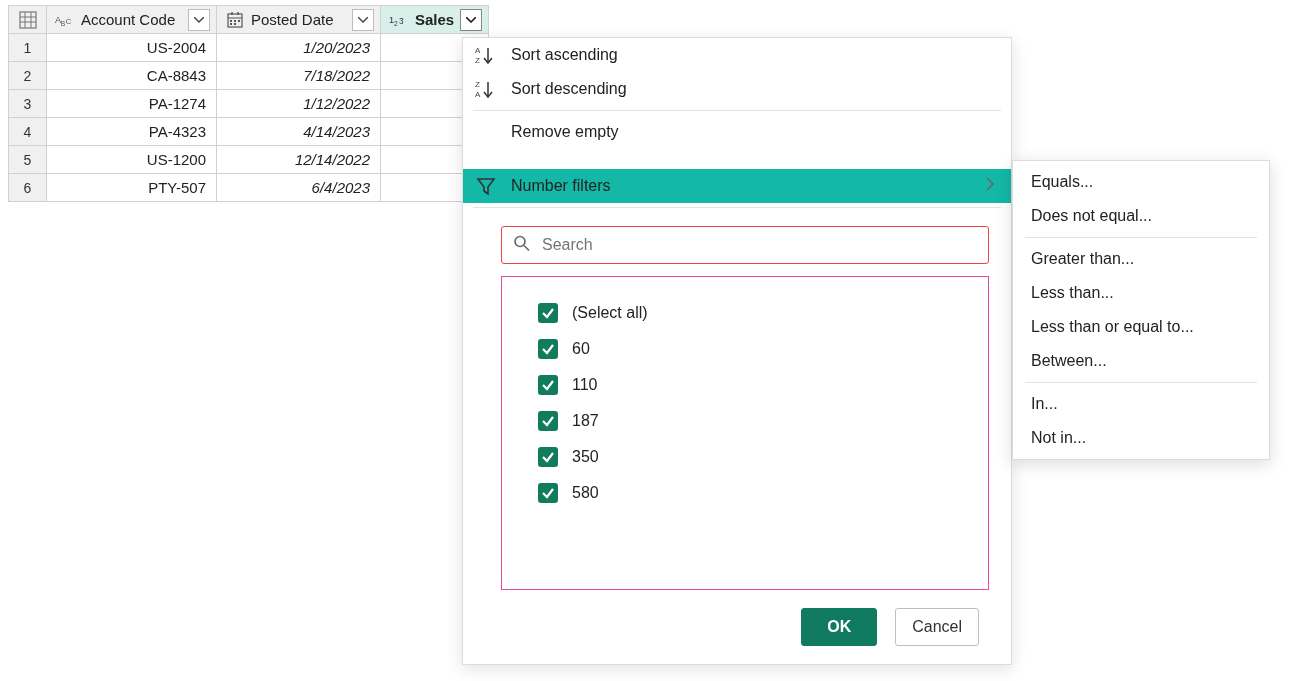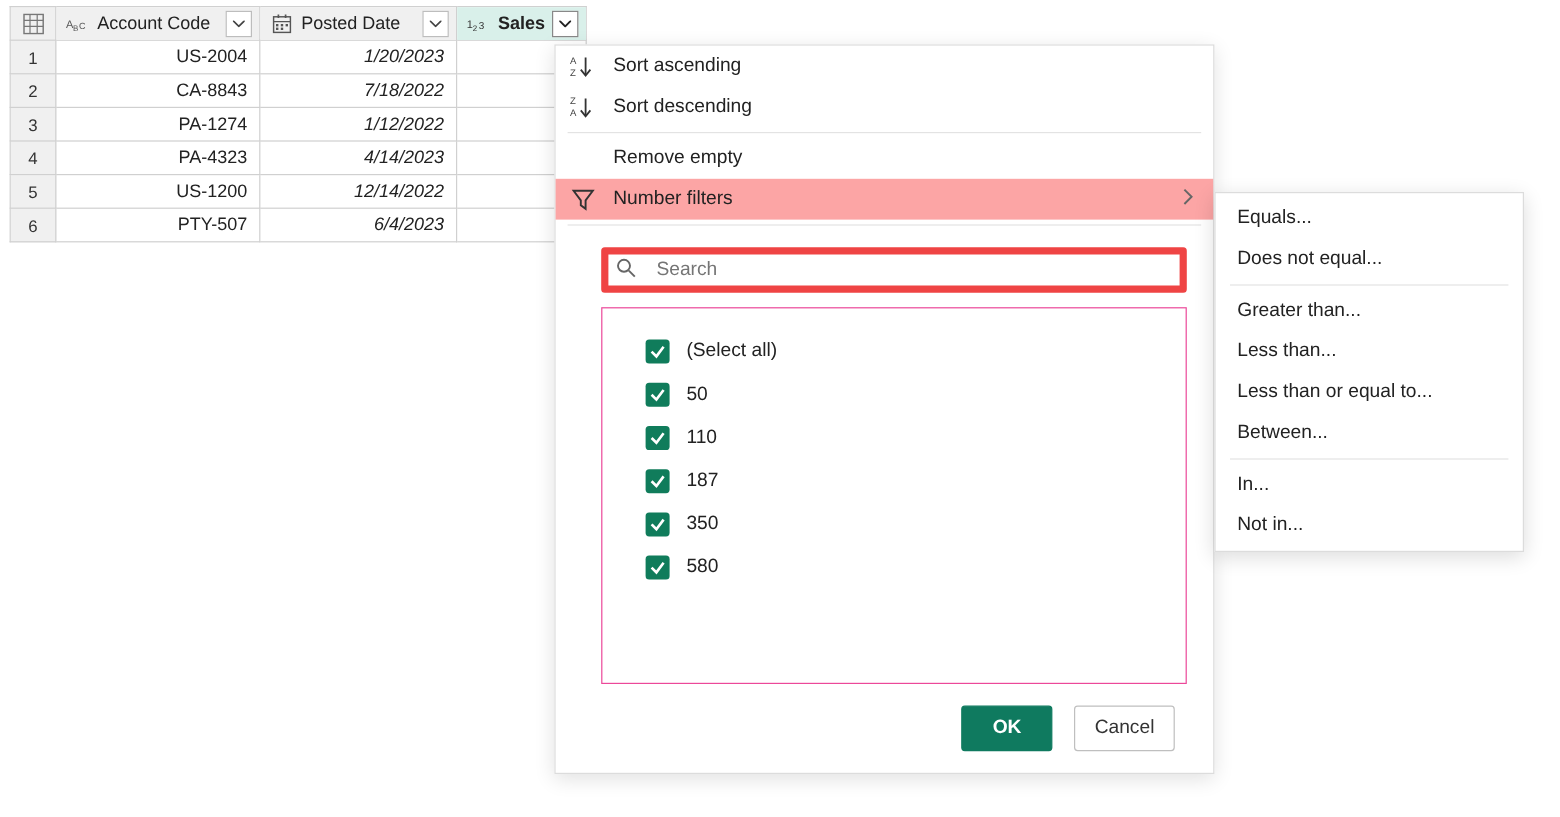--- a/index.html
+++ b/index.html
@@ -86,30 +86,30 @@
       height: 34px;
       padding: 0 16px 0 10px;
       gap: 12px;
       cursor: pointer;
       font-size: 16px;
       color: #222;
     }
     .menu-item .mi-icon { width: 26px; display: inline-flex; justify-content: center; }
     .menu-item .mi-label { flex: 1; }
     .menu-sep { height: 1px; background: #e3e3e3; margin: 4px 10px; }
-    .menu-item.highlight { background: #fca5a5; }
+    .menu-item.highlight { background: #14b8a6; margin-top: 20px; }
     .menu-item .chev-right { color: #666; }
 
     .search-wrap {
       margin: 18px 22px 12px 38px;
     }
     .search-input {
       width: 100%;
       height: 38px;
-      border: 6px solid #ef4444;
+      border: 1px solid #ef4444;
       border-radius: 3px;
       padding: 0 12px 0 40px;
       font-size: 16px;
       color: #555;
       background: #fff;
       outline: none;
     }
     .search-box { position: relative; }
     .search-box .search-icon {
       position: absolute; left: 12px; top: 50%; transform: translateY(-50%);
@@ -350,21 +350,21 @@
           </svg>
         </span>
       <span>(Select all)</span>
     </div>
     <div class="check-row">
       <span class="chk">
           <svg width="14" height="14" viewBox="0 0 14 14">
             <path d="M2 7 L6 11 L12 3" fill="none" stroke="#fff" stroke-width="2.2"></path>
           </svg>
         </span>
-      <span>50</span>
+      <span>60</span>
     </div>
     <div class="check-row">
       <span class="chk">
           <svg width="14" height="14" viewBox="0 0 14 14">
             <path d="M2 7 L6 11 L12 3" fill="none" stroke="#fff" stroke-width="2.2"></path>
           </svg>
         </span>
       <span>110</span>
     </div>
     <div class="check-row">

